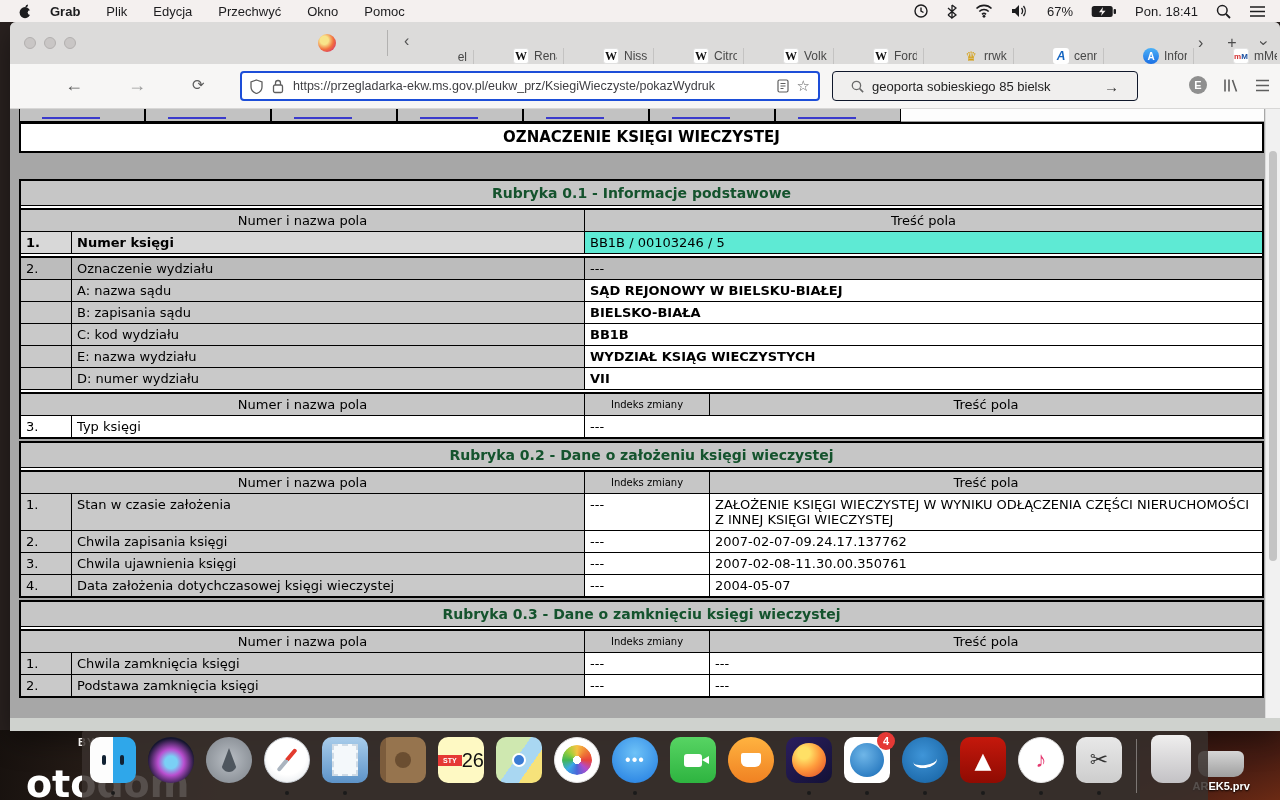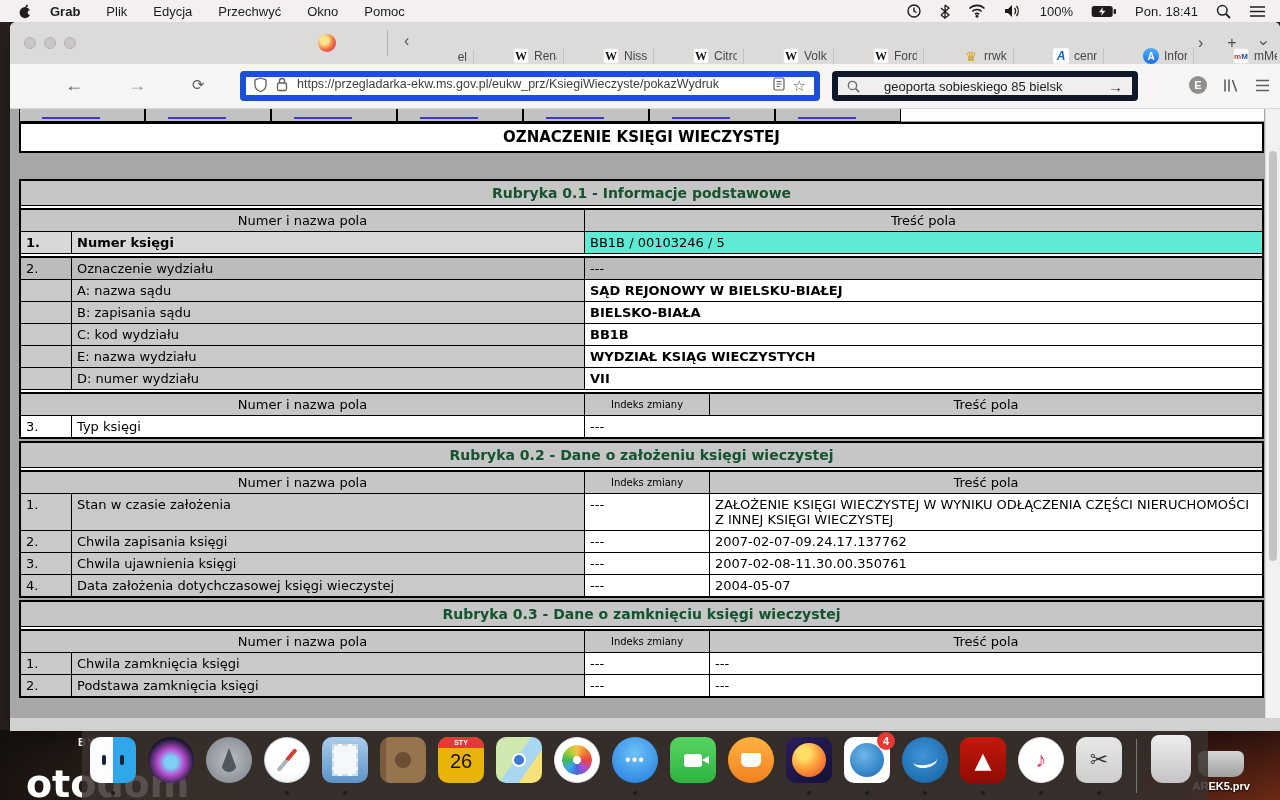--- a/index.html
+++ b/index.html
@@ -56,27 +56,27 @@
   .fav-mmedica .m1{color:#d32f2f;} .fav-mmedica .m2{color:#1a4fa0;}
   .fav-polish-eagle{background:#fff;}
   .fav-ch-logo{background:#fff;color:#222;font-weight:bold;font-size:9px;}
   .fav-firefox{background:radial-gradient(circle at 35% 30%,#ffe066 0 20%,#ff9a3c 55%,#e3542a 90%);border-radius:50%;}
   .tab-controls{position:absolute;right:14px;top:0;height:42px;display:flex;align-items:center;gap:24px;color:#4c4c4c;font-size:16px;}
 
   
   .toolbar{position:absolute;top:42px;left:0;right:0;height:44px;background:#f7f6f5;border-bottom:1px solid #d8d7d6;}
   .navbtn{position:absolute;top:11px;color:#5c5c5c;font-size:18px;line-height:20px;}
   .urlfield{position:absolute;left:230px;top:7px;width:580px;height:30px;background:#ffffff;
-    border:6px solid #1d4ed8;border-radius:4px;display:flex;align-items:flex-start;box-sizing:border-box;padding:0 8px;}
+    border:2px solid #1d4ed8;border-radius:4px;display:flex;align-items:center;box-sizing:border-box;padding:0 8px;}
   .urlfield .icn{margin-right:9px;display:flex;}
   .urltext{font-size:12.5px;color:#3e3e42;white-space:nowrap;overflow:hidden;flex:1;}
   .urlfield .right-icn{margin-left:8px;color:#5e5e5e;display:flex;}
   .star{font-size:15px;color:#5e5e5e;}
   .searchfield{position:absolute;left:822px;top:7px;width:306px;height:30px;background:#f0efee;
-    border:6px solid #0f172a;border-radius:4px;display:flex;align-items:center;box-sizing:border-box;padding:0 9px;gap:24px;}
+    border:1px solid #0f172a;border-radius:4px;display:flex;align-items:center;box-sizing:border-box;padding:0 18px;gap:8px;}
   .searchtext{font-size:13px;color:#222;white-space:nowrap;overflow:hidden;flex:1;}
   .search-go{color:#333;font-size:15px;}
   .tb-right{position:absolute;right:10px;top:12px;display:flex;align-items:center;gap:16px;}
   .ebadge{width:18px;height:18px;border-radius:50%;background:#8f8f8f;color:#fff;font-size:11px;font-weight:bold;
     display:flex;align-items:center;justify-content:center;}
 
   
   .content{position:absolute;top:87px;left:0;right:0;bottom:0;background:#a7a7a7;overflow:hidden;
     font-family:"DejaVu Sans","Liberation Sans",sans-serif;}
   .scrollbar{position:absolute;top:0;right:0;bottom:0;width:14px;background:#f1f1f1;border-left:1px solid #dcdcdc;}
@@ -128,21 +128,21 @@
   .ic-finder .eye{width:4px;height:10px;background:#123;border-radius:2px;margin:0 7px;}
   .ic-siri{border-radius:50%;background:radial-gradient(circle at 50% 55%,#7ad0f5 0 18%,#b94fd0 38%,#15152e 70%);}
   .ic-launchpad{border-radius:50%;background:radial-gradient(#b9bec4,#7d838a);}
   .rocket{width:0;height:0;border-left:9px solid transparent;border-right:9px solid transparent;border-bottom:24px solid #4e565e;border-radius:50%;}
   .ic-safari{border-radius:50%;background:radial-gradient(circle at 50% 40%,#ffffff 0 55%,#dfe3e8 100%);border:1px solid #cfd4da;box-sizing:border-box;}
   .needle{width:4px;height:28px;background:linear-gradient(#e23b2e 50%,#aab4bf 50%);transform:rotate(40deg);border-radius:2px;}
   .ic-mail{background:linear-gradient(#a9cdeb,#5d93c8);}
   .stamp{width:26px;height:32px;background:#f4f8fb;border:2px dashed #cfdbe6;box-sizing:border-box;}
   .ic-contacts{background:linear-gradient(90deg,#7c5c3c 0 12%,#96744e 12%);}
   .ic-contacts .head{width:16px;height:16px;border-radius:50%;background:#6b4e31;}
-  .ic-calendar{background:#eab308;flex-direction:column;display:flex;align-items:center;justify-content:flex-start;}
+  .ic-calendar{background:#fef9c3;flex-direction:row;display:flex;align-items:center;justify-content:flex-start;}
   .cal-top{width:100%;background:#e53935;color:#fff;font-size:7px;text-align:center;padding:2px 0;font-weight:bold;}
   .cal-day{font-size:20px;color:#111;font-weight:300;line-height:26px;}
   .ic-maps{background:linear-gradient(125deg,#cfe8b0 0 45%,#a9d7f2 45% 70%,#f6e27a 70%);}
   .ic-maps .pin{width:10px;height:10px;border-radius:50%;background:#3a7bd5;border:2px solid #fff;}
   .ic-photos{border-radius:50%;background:#fff;border:1px solid #e2e2e2;box-sizing:border-box;}
   .flower{width:30px;height:30px;border-radius:50%;
     background:conic-gradient(#f6c344,#ef7d36,#e8443a,#b04ccd,#4a66d8,#3aa9e8,#41b754,#9fcf3a,#f6c344);
     -webkit-mask:radial-gradient(circle,transparent 0 4px,#000 4px);mask:radial-gradient(circle,transparent 0 4px,#000 4px);}
   .ic-messages{border-radius:50%;background:radial-gradient(circle at 50% 35%,#6ec2f7,#1f7ae0);}
   .ic-messages .dots{color:#fff;font-size:16px;letter-spacing:1px;line-height:10px;}
@@ -194,21 +194,21 @@
     <svg width="18" height="14" viewBox="0 0 18 14">
       <path d="M1.5 4.5 a10.5 10.5 0 0 1 15 0" fill="none" stroke="#1c1c1e" stroke-width="1.6"></path>
       <path d="M4.3 7.5 a6.6 6.6 0 0 1 9.4 0" fill="none" stroke="#1c1c1e" stroke-width="1.6"></path>
       <path d="M7 10.3 a3 3 0 0 1 4 0" fill="none" stroke="#1c1c1e" stroke-width="1.6"></path>
       <circle cx="9" cy="12.3" r="1.4" fill="#1c1c1e"></circle>
     </svg>
     <svg width="18" height="14" viewBox="0 0 18 14">
       <path d="M1 5 h3 l4-4 v12 l-4-4 h-3 z" fill="#1c1c1e"></path>
       <path d="M10.5 4 a5 5 0 0 1 0 6 M12.5 2 a8 8 0 0 1 0 10" fill="none" stroke="#1c1c1e" stroke-width="1.3"></path>
     </svg>
-    <span class="mb-clock">100%</span>
+    <span class="mb-clock">67%</span>
     <svg width="26" height="13" viewBox="0 0 26 13">
       <rect x="0.7" y="1" width="21" height="11" rx="2.5" fill="#1c1c1e"></rect>
       <rect x="22.6" y="4" width="2.4" height="5" rx="1" fill="#1c1c1e"></rect>
       <path d="M12 2 L8 7.2 H11 L10 11 L14.5 5.8 H11.3 Z" fill="#f4f0ef"></path>
     </svg>
     <span class="mb-clock">Pon. 18:41</span>
     <svg width="15" height="15" viewBox="0 0 15 15">
       <circle cx="6.3" cy="6.3" r="4.8" fill="none" stroke="#1c1c1e" stroke-width="1.5"></circle>
       <path d="M10 10 L14 14" stroke="#1c1c1e" stroke-width="1.8"></path>
     </svg>

